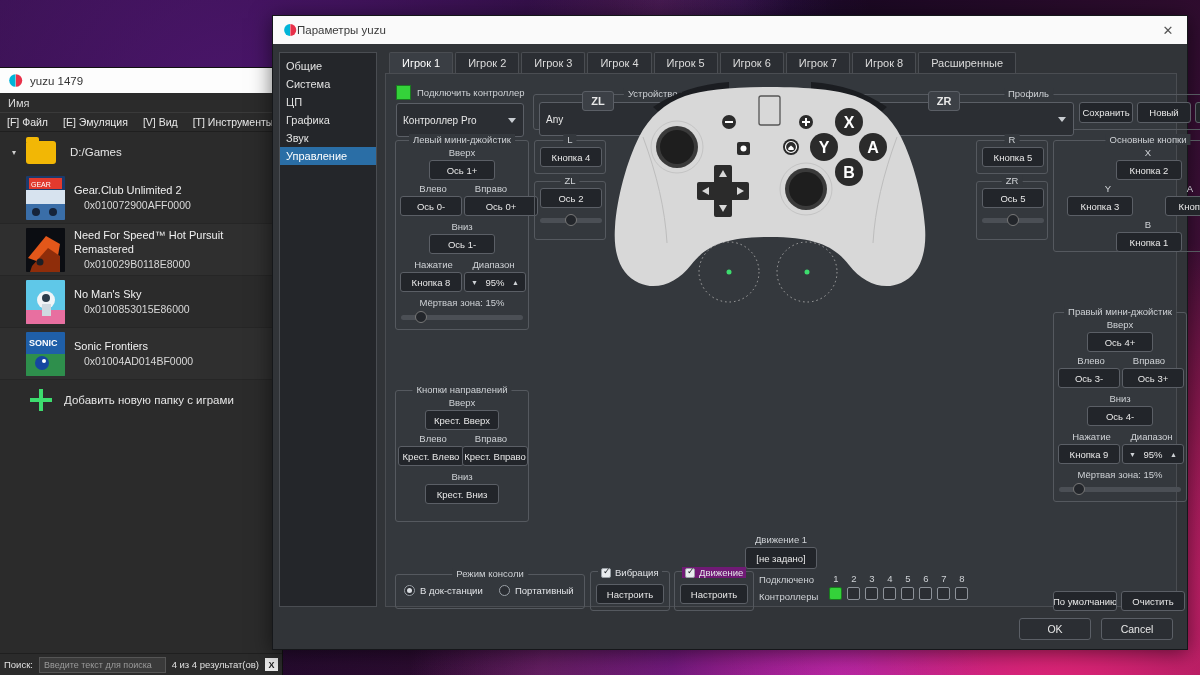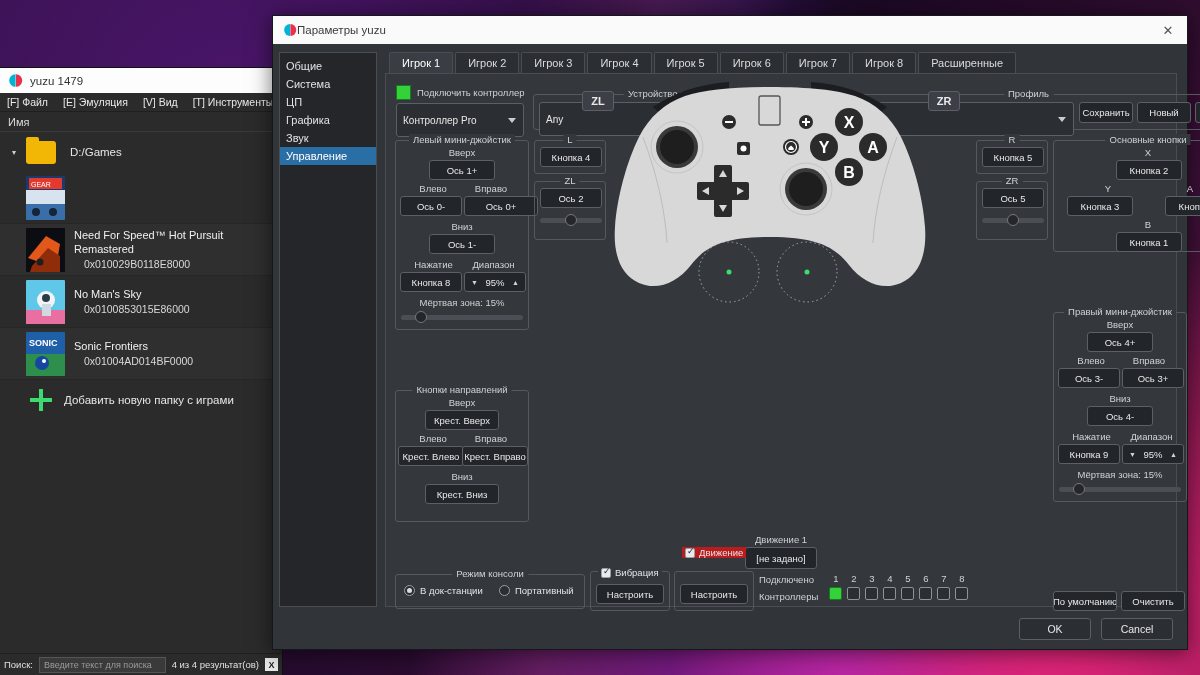--- a/index.html
+++ b/index.html
@@ -189,50 +189,54 @@
   <div id="yuzu-titlebar">
     <span id="yuzu-logo">
       <svg width="15" height="15" viewBox="0 0 15 15">
         <path d="M7.5 1.2 A6.3 6.3 0 0 0 7.5 13.8 Z" fill="#00b4d8"></path>
         <path d="M7.9 1.2 A6.3 6.3 0 0 1 7.9 13.8 Z" fill="#e8314a"></path>
       </svg>
     </span>
     <span>yuzu 1479</span>
   </div>
 
+  <div id="yuzu-colhead">
+    <span>Имя</span>
+  </div>
+
   <div id="yuzu-menubar">
     <span class="mi">[F] Файл</span>
     <span class="mi">[E] Эмуляция</span>
     <span class="mi">[V] Вид</span>
     <span class="mi">[T] Инструменты</span>
     <span class="mi">[M]</span>
-  </div>
-
-  <div id="yuzu-colhead">
-    <span>Имя</span>
   </div>
 
   <div id="yuzu-list">
     <div class="folder-row">
       <span class="tw">▾</span>
       <span class="folder-icon"></span>
       <span style="padding-left:8px">D:/Games</span>
     </div>
 
     <div class="game-row">
       <span class="cover">
         <svg width="39" height="44" viewBox="0 0 39 44">
           <rect width="39" height="44" fill="#1b3a6b"></rect>
           <rect y="14" width="39" height="18" fill="#d7e3ef"></rect>
           <rect y="28" width="39" height="16" fill="#3a6ea8"></rect>
           <rect x="3" y="2" width="33" height="11" fill="#e23a2e"></rect>
           <text x="5" y="11" font-size="7" fill="#fff" font-family="sans-serif">GEAR</text>
           <circle cx="10" cy="36" r="4" fill="#16243a"></circle>
           <circle cx="27" cy="36" r="4" fill="#16243a"></circle>
         </svg>
+      </span>
+      <span class="gtxt">
+        <span class="gname">Gear.Club Unlimited 2</span>
+        <span class="gid">0x010072900AFF0000</span>
       </span>
     </div>
 
     <div class="game-row">
       <span class="cover">
         <svg width="39" height="44" viewBox="0 0 39 44">
           <rect width="39" height="44" fill="#0b0d12"></rect>
           <path d="M2 30 L20 8 L34 16 L30 40 Z" fill="#e2571a"></path>
           <path d="M6 38 L22 20 L34 28 L34 44 L4 44 Z" fill="#8f2d0a"></path>
           <circle cx="14" cy="34" r="3.5" fill="#1d1f25"></circle>
@@ -488,21 +492,21 @@
         </div>
 
         <div class="gb" style="left:204px;top:497px;width:80px;height:40px"></div>
         <div class="chk" style="left:212px;top:493px;background:#34383d;padding:0 3px">
           <span class="bx"></span>
           <span>Вибрация</span>
         </div>
         <div class="btn" style="left:210px;top:510px;width:68px;height:20px">Настроить</div>
 
         <div class="gb" style="left:288px;top:497px;width:80px;height:40px"></div>
-        <div class="chk" style="left:296px;top:473px;background:#b91c1c;padding:0 3px">
+        <div class="chk" style="left:296px;top:493px;background:#701a75;padding:0 3px">
           <span class="bx"></span>
           <span>Движение</span>
         </div>
         <div class="btn" style="left:294px;top:510px;width:68px;height:20px">Настроить</div>
 
         <div class="lbl" style="left:373px;top:500px;text-align:left">Подключено</div>
         <div class="lbl" style="left:373px;top:517px;text-align:left">Контроллеры</div>
 
         <div class="lbl" style="left:444px;top:499px;width:12px">1</div>
         <div class="lbl" style="left:462px;top:499px;width:12px">2</div>

